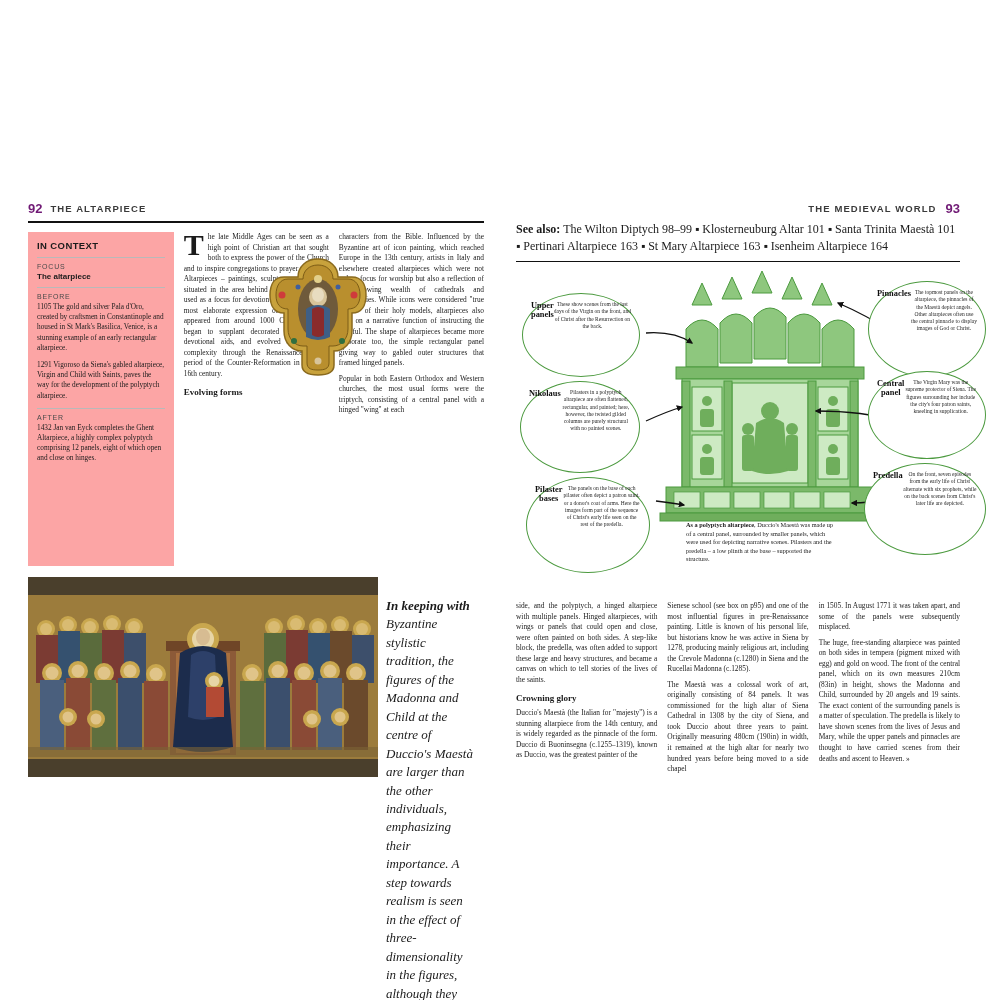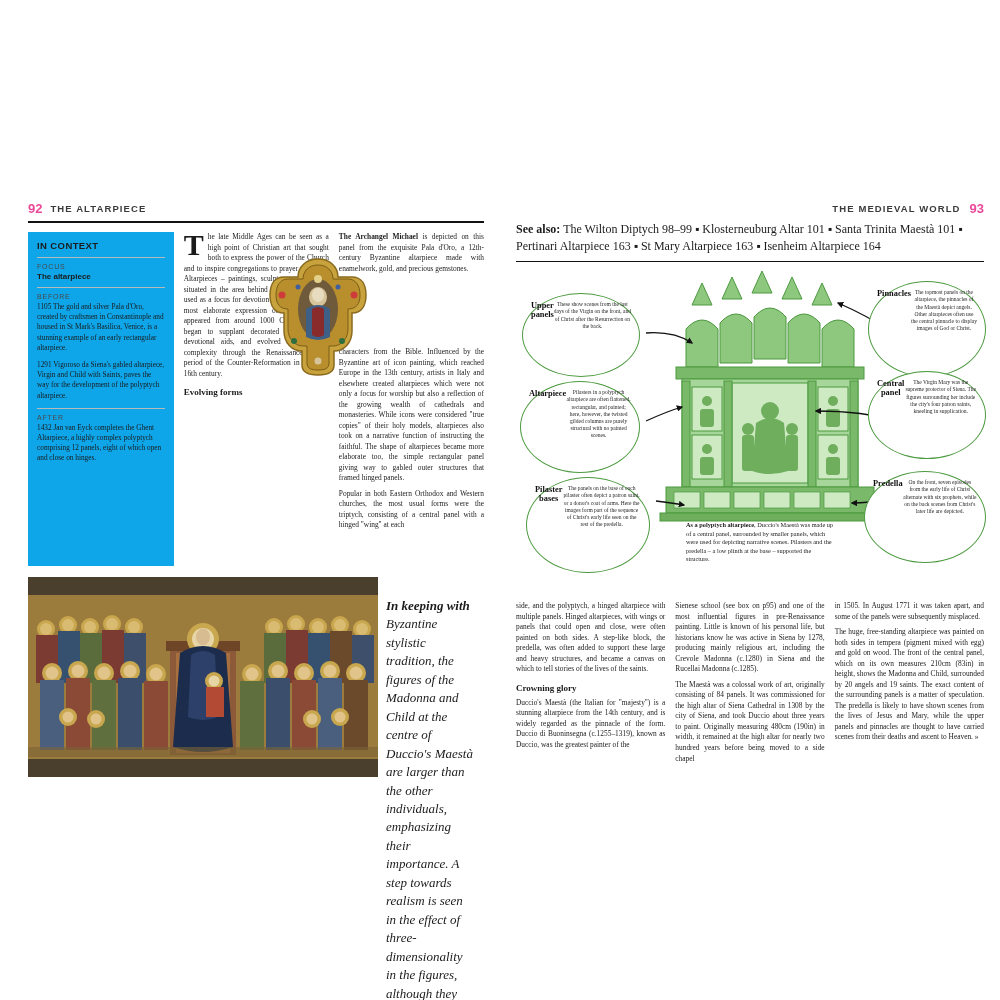--- a/index.html
+++ b/index.html
@@ -17,33 +17,33 @@
     background:#ffffff;
     display:flex;
   }
   .page{
     position:relative;
     width:500px;height:630px;
     box-sizing:border-box;
     padding:16px 22px 10px 24px;
   }
   .page.left{padding-left:28px;padding-right:16px;}
-  .page.right{padding-left:16px;padding-right:16px;}
+  .page.right{padding-left:16px;padding-right:40px;}
 
   
   .runhead{
     display:flex;align-items:center;
     font-family:"Liberation Sans", sans-serif;
     font-size:9.5px;letter-spacing:1.1px;
     font-weight:bold;color:#3a3a3a;
     text-transform:uppercase;
     padding-bottom:5px;
   }
   .runhead .folio{
-    font-size:13px;font-weight:bold;color:#ec4899;
+    font-size:13px;font-weight:bold;color:#701a75;
     letter-spacing:0;
   }
   .runhead.left .title{margin-left:8px;}
   .runhead.right{justify-content:flex-end;}
   .runhead.right .folio{margin-left:9px;}
   .rule{
     height:2px;background:#111;
     margin-bottom:9px;
   }
   .rule.thin{height:1.5px;}
@@ -51,21 +51,21 @@
   
   .cols3{
     display:flex;
     gap:10px;
     height:334px;
   }
   .col{width:150px;font-size:7.4px;line-height:1.42;text-align:justify;}
   .col p{margin:0 0 5px 0;}
 
   .incontext{
-    background:#0ea5e9;
+    background:#fca5a5;
     padding:8px 9px 10px 9px;
     box-sizing:border-box;
     width:150px;
     min-height:334px;
   }
   .incontext h3{
     font-family:"Liberation Sans", sans-serif;
     font-size:9.5px;margin:0 0 6px 0;letter-spacing:.4px;
     text-transform:uppercase;font-weight:bold;
   }
@@ -192,23 +192,20 @@
 
       <div class="col">
         <p class="dropcap-p">
           <span class="dropcap">T</span>
           <span>he late Middle Ages can be seen as a high point of Christian art that sought both to express the power of the Church and to inspire congregations to prayer and faith. Altarpieces – paintings, sculptures, and reliefs situated in the area behind a church altar and used as a focus for devotion – were perhaps the most elaborate expression of this art. They appeared from around 1000 CE, when they began to supplant decorated reliquaries as devotional aids, and evolved in style and complexity through the Renaissance to the period of the Counter-Reformation in the mid-16th century.</span>
         </p>
         <div class="subhead">Evolving forms</div>
       </div>
 
       <div class="col">
-        <p style="height:110px;">
-          <span class="lead-bold">The Archangel Michael</span><span> is depicted on this panel from the exquisite Pala d'Oro, a 12th-century Byzantine altarpiece made with enamelwork, gold, and precious gemstones.</span>
-        </p>
         <p>characters from the Bible. Influenced by the Byzantine art of icon painting, which reached Europe in the 13th century, artists in Italy and elsewhere created altarpieces which were not only a focus for worship but also a reflection of the growing wealth of cathedrals and monasteries. While icons were considered "true copies" of their holy models, altarpieces also took on a narrative function of instructing the faithful. The shape of altarpieces became more elaborate too, the simple rectangular panel giving way to gabled outer structures that framed hinged panels.</p>
         <p>Popular in both Eastern Orthodox and Western churches, the most usual forms were the triptych, consisting of a central panel with a hinged "wing" at each</p>
       </div>
     </div>
 
     <div class="reliquary">
       <svg viewBox="0 0 100 120" width="100" height="120">
         <g>
           <path d="M50 2 C62 2 70 10 70 20 L84 20 C94 20 98 28 98 38 C98 48 94 56 84 56 L84 74 C84 86 76 94 66 94 L66 108 C66 116 58 118 50 118 C42 118 34 116 34 108 L34 94 C24 94 16 86 16 74 L16 56 C6 56 2 48 2 38 C2 28 6 20 16 20 L30 20 C30 10 38 2 50 2 Z" fill="#c8a23c" stroke="#8a6a1e" stroke-width="1.5"></path>
           <path d="M50 8 C59 8 65 14 65 22 L80 22 C88 22 92 29 92 38 C92 47 88 52 80 52 L80 72 C80 82 73 89 65 89 L61 89 L61 106 C61 112 56 113 50 113 C44 113 39 112 39 106 L39 89 L35 89 C27 89 20 82 20 72 L20 52 C12 52 8 47 8 38 C8 29 12 22 20 22 L35 22 C35 14 41 8 50 8 Z" fill="#b98f2e" stroke="#7d5d16" stroke-width="1"></path>
@@ -452,35 +449,35 @@
         <div class="b-title">Upper panels</div>
         <div class="b-text">These show scenes from the last days of the Virgin on the front, and of Christ after the Resurrection on the back.</div>
       </div>
 
       <div class="bubble" style="left:352px;top:10px;width:118px;height:96px;">
         <div class="b-title">Pinnacles</div>
         <div class="b-text">The topmost panels on the altarpiece, the pinnacles of the Maestà depict angels. Other altarpieces often use the central pinnacle to display images of God or Christ.</div>
       </div>
 
       <div class="bubble" style="left:4px;top:110px;width:120px;height:92px;">
-        <div class="b-title">Altarpiece</div>
+        <div class="b-title">Nikolaus</div>
         <div class="b-text">Pilasters in a polyptych altarpiece are often flattened, rectangular, and painted; here, however, the twisted gilded columns are purely structural with no painted scenes.</div>
       </div>
 
       <div class="bubble" style="left:352px;top:100px;width:118px;height:88px;">
         <div class="b-title">Central panel</div>
         <div class="b-text">The Virgin Mary was the supreme protector of Siena. The figures surrounding her include the city's four patron saints, kneeling in supplication.</div>
       </div>
 
       <div class="bubble" style="left:10px;top:206px;width:124px;height:96px;">
         <div class="b-title">Pilaster bases</div>
         <div class="b-text">The panels on the base of each pilaster often depict a patron saint, or a donor's coat of arms. Here the images form part of the sequence of Christ's early life seen on the rest of the predella.</div>
       </div>
 
-      <div class="bubble" style="left:348px;top:200px;width:122px;height:92px;">
+      <div class="bubble" style="left:348px;top:192px;width:122px;height:92px;">
         <div class="b-title">Predella</div>
         <div class="b-text">On the front, seven episodes from the early life of Christ alternate with six prophets, while on the back scenes from Christ's later life are depicted.</div>
       </div>
 
       <div class="altar-caption">
         <b>As a polyptych altarpiece</b><span>, Duccio's Maestà was made up of a central panel, surrounded by smaller panels, which were used for depicting narrative scenes. Pilasters and the predella – a low plinth at the base – supported the structure.</span>
       </div>
     </div>
 
     <div class="cols3b">

